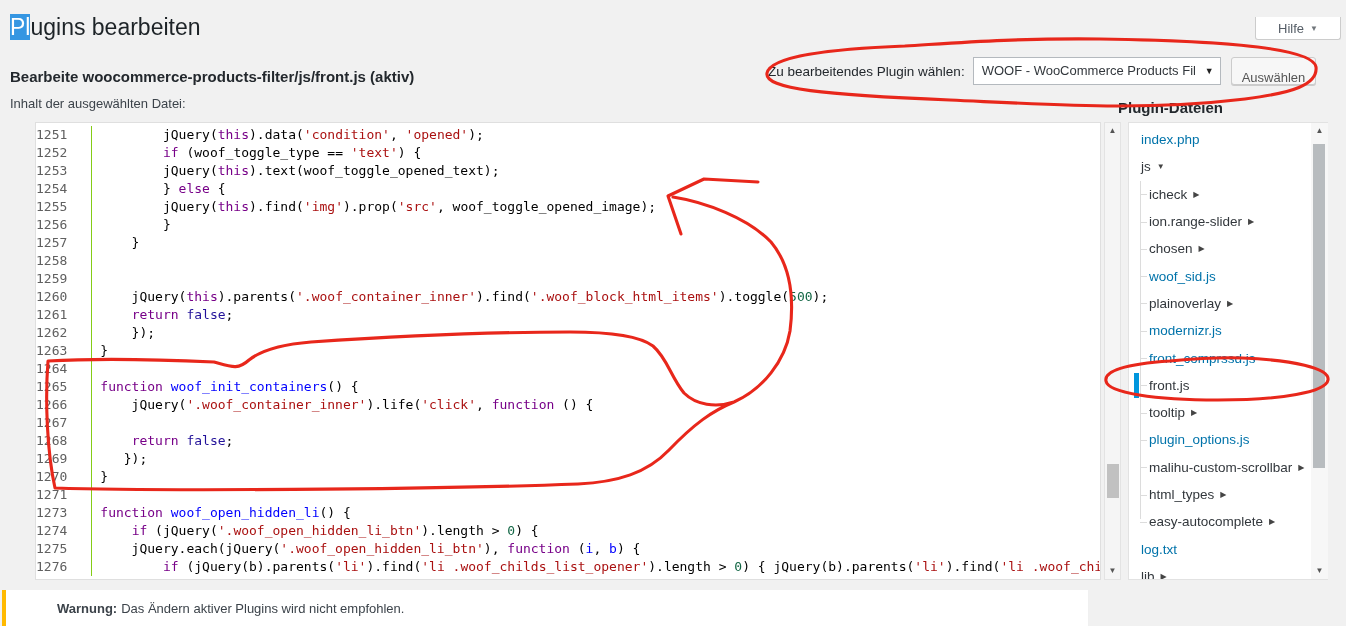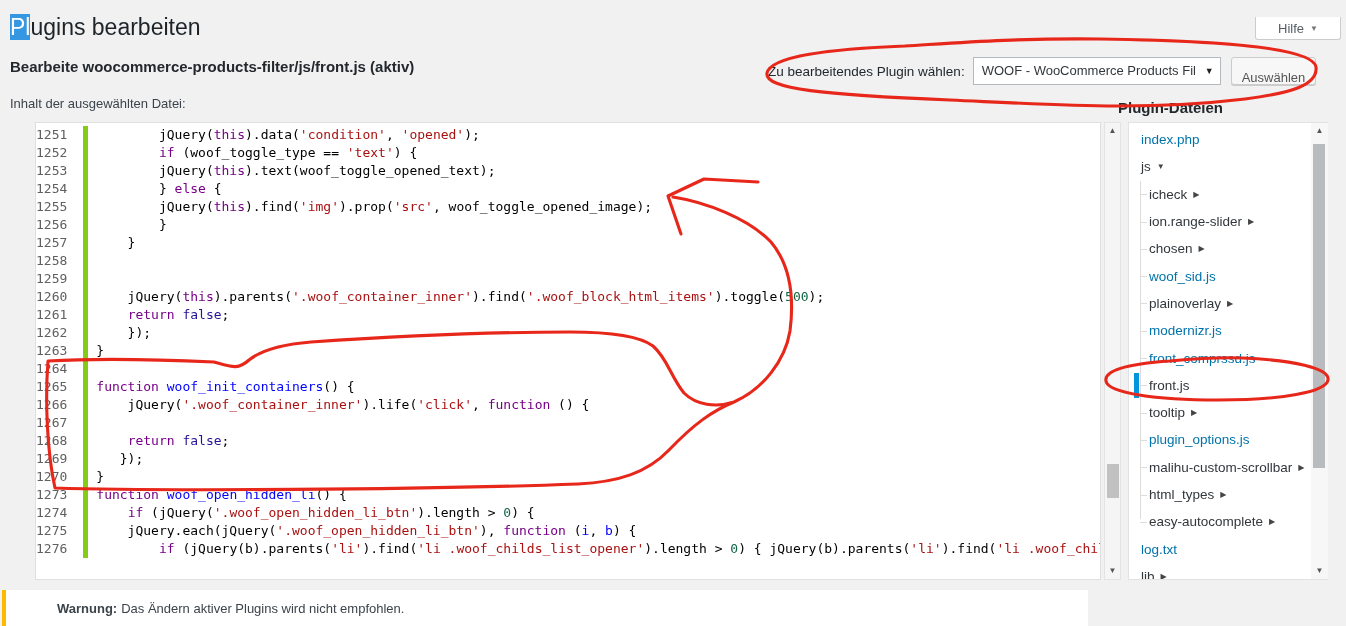--- a/index.html
+++ b/index.html
@@ -12,21 +12,21 @@
   }
   
   .page-title { position:absolute; left:10px; top:14px; font-size:23px; font-weight:400; color:#1d2327; }
   .page-title .sel { background:var(--sel-bg); color:#fff; }
   .help-btn {
     position:absolute; left:1255px; top:17px; width:86px; height:23px;
     background:#fff; border:1px solid #ccc; border-top:none; border-radius:0 0 3px 3px;
     font-size:13px; color:#555d66; display:flex; align-items:center; justify-content:center; gap:6px; cursor:pointer;
   }
   .help-btn .caret { font-size:8px; color:#72777c; }
-  .subtitle { position:absolute; left:10px; top:58px; font-size:15px; font-weight:700; color:#23282d; }
+  .subtitle { position:absolute; left:10px; top:68px; font-size:15px; font-weight:700; color:#23282d; }
   .content-label { position:absolute; left:10px; top:96px; font-size:13px; color:#3c434a; }
 
   
   .select-row { position:absolute; left:768px; top:57px; height:28px; display:flex; align-items:center; }
   .select-label { font-size:13.5px; color:#23282d; margin-right:8px; white-space:nowrap; }
   .plugin-select {
     position:relative; width:248px; height:28px; background:#fff; border:1px solid #b4b9be;
     font-size:13px; color:#32373c; line-height:26px; padding:0 22px 0 8px; white-space:nowrap; overflow:hidden; cursor:pointer;
   }
   .plugin-select .caret { position:absolute; right:6px; top:0; font-size:9px; color:#222; line-height:26px; }
@@ -37,21 +37,21 @@
   .files-title { position:absolute; left:1118px; top:99px; font-size:15px; font-weight:700; color:#23282d; }
 
   
   .editor {
     position:absolute; left:35px; top:122px; width:1066px; height:458px;
     background:#fff; border:1px solid #dfdfdf; overflow:hidden;
     font-family:"DejaVu Sans Mono","Liberation Mono",monospace; font-size:13px; line-height:18px;
     padding-top:3px; cursor:text;
   }
   .cl { display:flex; height:18px; white-space:pre; }
-  .ln { flex:0 0 34px; text-align:right; padding-right:16px; color:#606060; border-right:5px solid #84cc16; }
+  .ln { flex:0 0 34px; text-align:right; padding-right:24px; color:#606060; border-right:1px solid #84cc16; }
   .cd { padding-left:8px; }
   .tk-p { color:var(--tk-p); } .tk-k { color:var(--tk-k); } .tk-s { color:var(--tk-s); }
   .tk-n { color:var(--tk-n); } .tk-a { color:var(--tk-a); } .tk-d { color:var(--tk-d); }
   .tk-c { color:var(--tk-c); }
 
   
   .vscroll { position:absolute; width:17px; background:#f5f5f5; border:1px solid #e3e3e3; }
   .vs-editor { left:1104px; top:122px; height:458px; }
   .vs-files  { left:1311px; top:123px; height:456px; border:none; background:#f7f7f7; }
   .vscroll .arrow { position:absolute; left:0; width:100%; height:16px; text-align:center; font-size:8px; color:#555; line-height:16px; cursor:pointer; }
@@ -125,20 +125,21 @@
     <div class="cl"><span class="ln">1261</span><span class="cd"><span class="tk-p">    </span><span class="tk-k">return</span><span class="tk-p"> </span><span class="tk-a">false</span><span class="tk-p">;</span></span></div>
     <div class="cl"><span class="ln">1262</span><span class="cd"><span class="tk-p">    });</span></span></div>
     <div class="cl"><span class="ln">1263</span><span class="cd"><span class="tk-p">}</span></span></div>
     <div class="cl"><span class="ln">1264</span><span class="cd"></span></div>
     <div class="cl"><span class="ln">1265</span><span class="cd"><span class="tk-k">function</span><span class="tk-p"> </span><span class="tk-d">woof_init_containers</span><span class="tk-p">() {</span></span></div>
     <div class="cl"><span class="ln">1266</span><span class="cd"><span class="tk-p">    jQuery(</span><span class="tk-s">'.woof_container_inner'</span><span class="tk-p">).life(</span><span class="tk-s">'click'</span><span class="tk-p">, </span><span class="tk-k">function</span><span class="tk-p"> () {</span></span></div>
     <div class="cl"><span class="ln">1267</span></div>
     <div class="cl"><span class="ln">1268</span><span class="cd"><span class="tk-p">    </span><span class="tk-k">return</span><span class="tk-p"> </span><span class="tk-a">false</span><span class="tk-p">;</span></span></div>
     <div class="cl"><span class="ln">1269</span><span class="cd"><span class="tk-p">   });</span></span></div>
     <div class="cl"><span class="ln">1270</span><span class="cd"><span class="tk-p">}</span></span></div>
+    <div class="cl"><span class="ln">1271</span><span class="cd"></span></div>
     <div class="cl"><span class="ln">1273</span><span class="cd"><span class="tk-k">function</span><span class="tk-p"> </span><span class="tk-d">woof_open_hidden_li</span><span class="tk-p">() {</span></span></div>
     <div class="cl"><span class="ln">1274</span><span class="cd"><span class="tk-p">    </span><span class="tk-k">if</span><span class="tk-p"> (jQuery(</span><span class="tk-s">'.woof_open_hidden_li_btn'</span><span class="tk-p">).length &gt; </span><span class="tk-n">0</span><span class="tk-p">) {</span></span></div>
     <div class="cl"><span class="ln">1275</span><span class="cd"><span class="tk-p">    jQuery.each(jQuery(</span><span class="tk-s">'.woof_open_hidden_li_btn'</span><span class="tk-p">), </span><span class="tk-k">function</span><span class="tk-p"> (</span><span class="tk-d">i</span><span class="tk-p">, </span><span class="tk-d">b</span><span class="tk-p">) {</span></span></div>
     <div class="cl"><span class="ln">1276</span><span class="cd"><span class="tk-p">        </span><span class="tk-k">if</span><span class="tk-p"> (jQuery(b).parents(</span><span class="tk-s">'li'</span><span class="tk-p">).find(</span><span class="tk-s">'li .woof_childs_list_opener'</span><span class="tk-p">).length &gt; </span><span class="tk-n">0</span><span class="tk-p">) { jQuery(b).parents(</span><span class="tk-s">'li'</span><span class="tk-p">).find(</span><span class="tk-s">'li .woof_childs_list_opener'</span></span></div>
   </div>
 
 <div class="vscroll vs-editor">
   <div class="arrow up">▲</div>
   <div class="thumb"></div>
   <div class="arrow down">▼</div>

